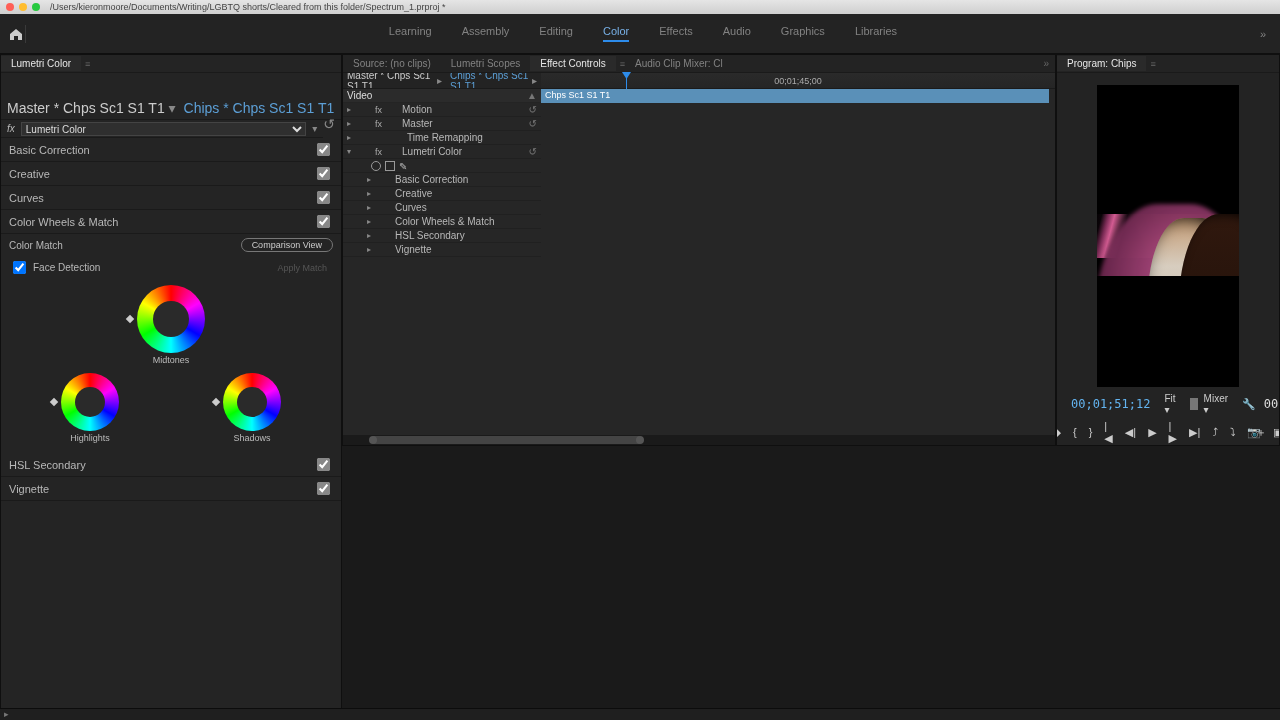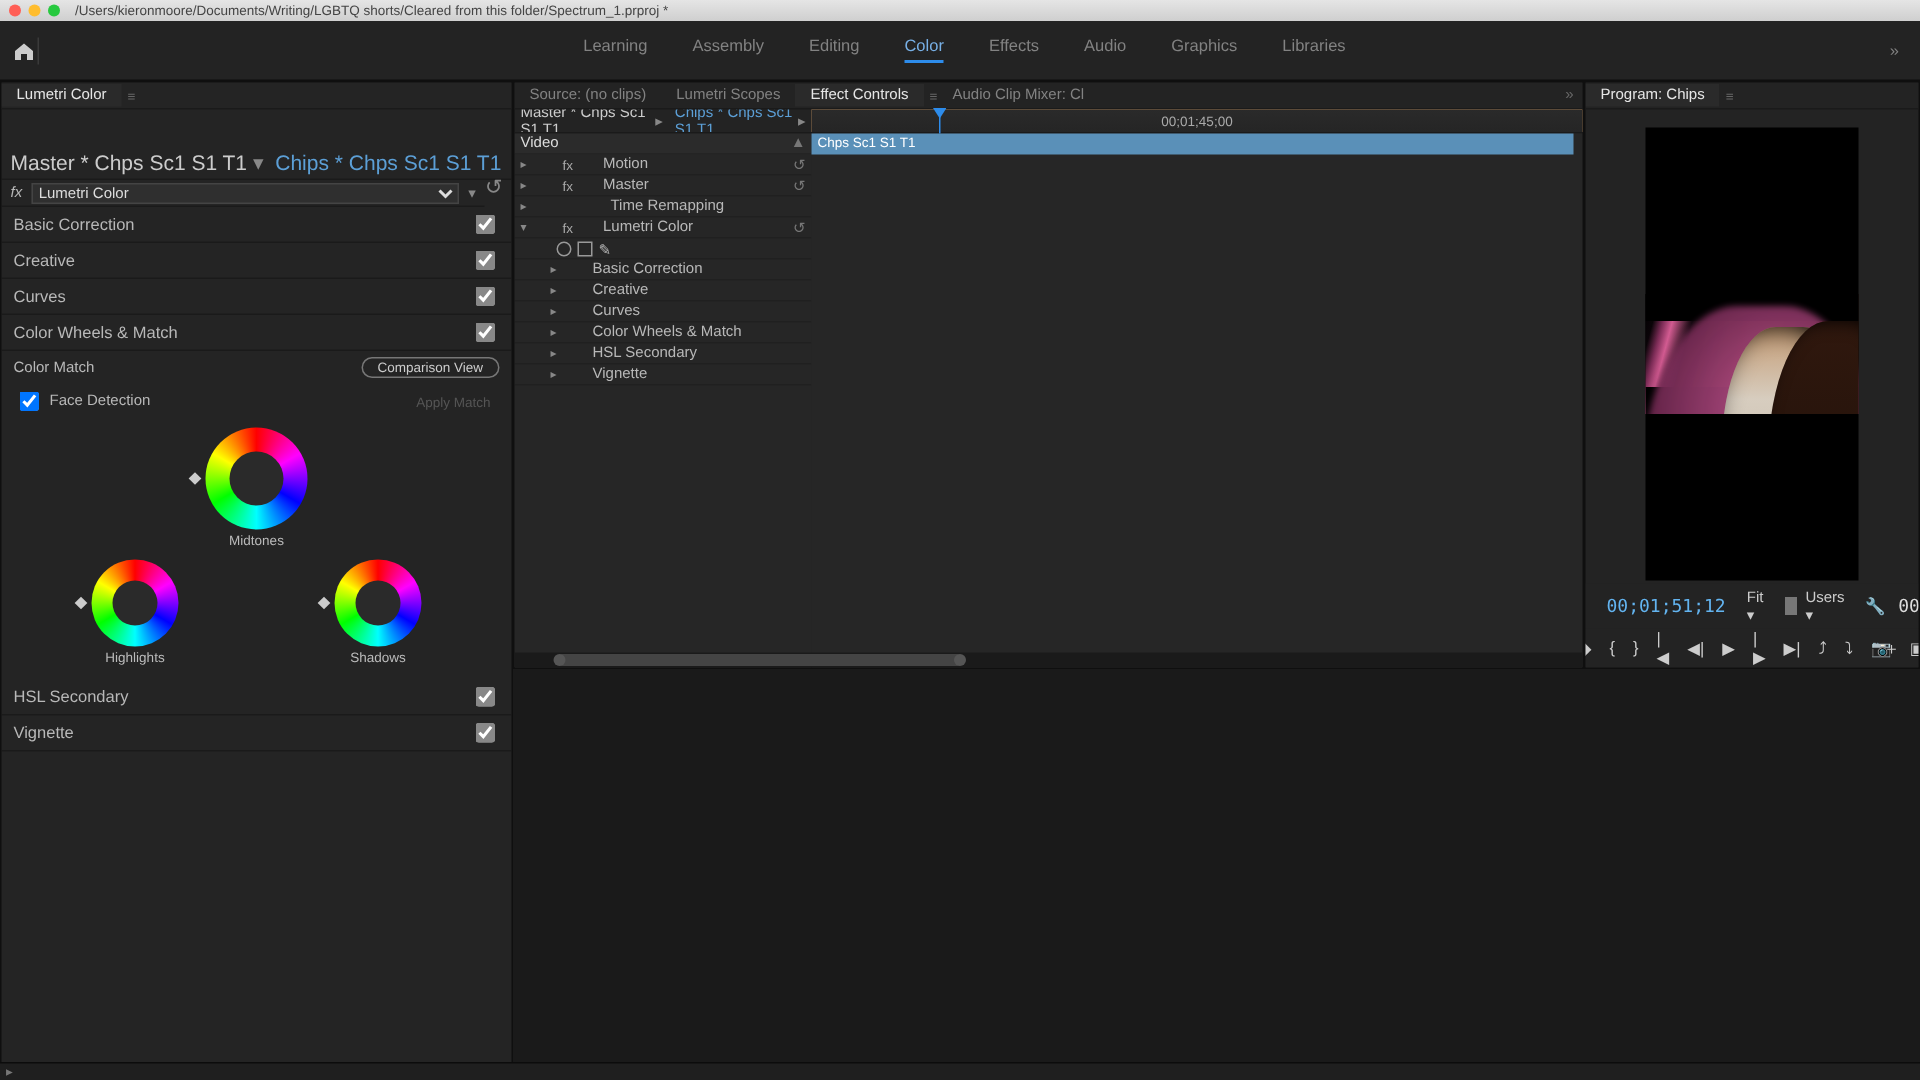--- a/index.html
+++ b/index.html
@@ -371,21 +371,21 @@
         <div class="person p2"></div>
       </div>
     </div>
     <div class="prog-scrub">
       <span class="tc">00;01;51;12</span>
       <span class="fit"><span>Fit</span> ▾</span>
       <div class="scrub-track">
         <div class="range"></div>
           <div class="ph"></div>
       </div>
-      <span class="fit"><span>Users</span> ▾</span>
+      <span class="fit"><span>Mixer</span> ▾</span>
       <span class="tbtn">🔧</span>
       <span class="tc white">00;03;42;02</span>
     </div>
     <div class="prog-transport" style="position:relative">
       <span class="tbtn">◆</span>
       <span class="tbtn">{</span>
       <span class="tbtn">}</span>
       <span class="tbtn">|◀</span>
       <span class="tbtn">◀|</span>
       <span class="tbtn">▶</span>

